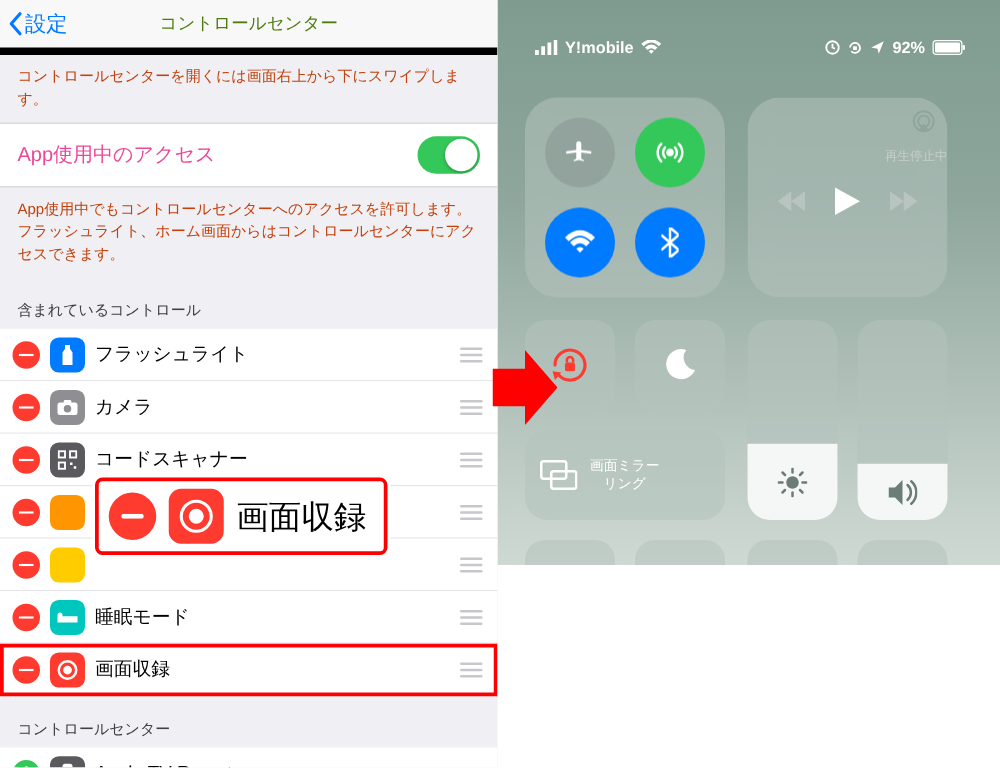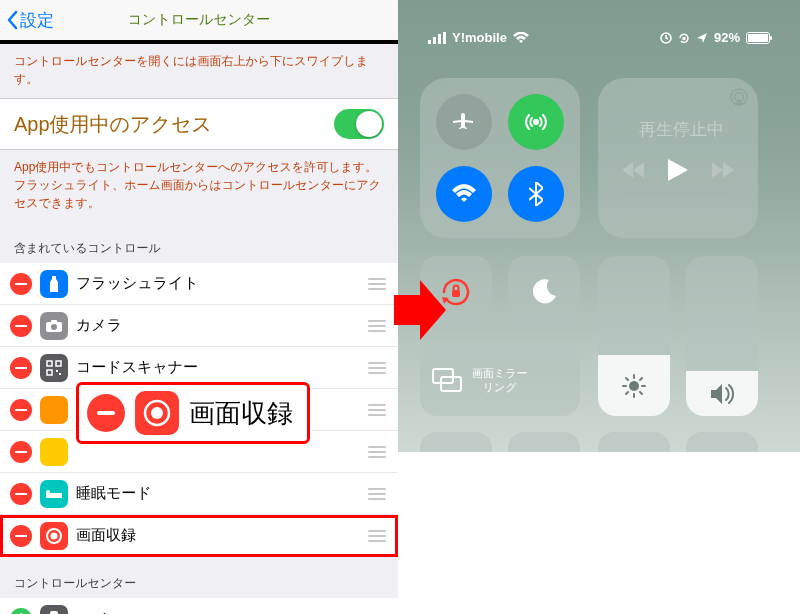--- a/index.html
+++ b/index.html
@@ -1,26 +1,26 @@
 <!DOCTYPE html>
 <html><head>
 <meta charset="utf-8">
 <style>
   * { box-sizing: border-box; margin: 0; padding: 0; }
   body { font-family: -apple-system, "Helvetica Neue", Arial, sans-serif; background: #fff; width: 800px; height: 614px; overflow: hidden; position: relative; }
   .wrap { display: flex; width: 800px; height: 614px; position: relative; }
   
   .left { width: 398px; height: 614px; background: #efeff4; overflow: hidden; position: relative; }
-  .nav { display: flex; align-items: center; justify-content: center; height: 44px; background: #f8f8f8; border-bottom: 4px solid #000000; position: relative; }
+  .nav { display: flex; align-items: center; justify-content: center; height: 44px; background: #f8f8f8; border-bottom: 6px solid #000000; position: relative; }
   .nav .back { position: absolute; left: 6px; display: flex; align-items: center; color: #007aff; font-size: 17px; }
   .nav .back svg { margin-right: 2px; }
   .nav .title { font-size: 14px; font-weight: 400; color: #4d7c0f; }
   .hint { font-size: 12px; color: #c2410c; padding: 8px 14px 10px; line-height: 1.5; }
   .cell { background: #fff; border-top: 1px solid #d1d1d6; border-bottom: 1px solid #d1d1d6; display: flex; align-items: center; padding: 10px 14px; justify-content: space-between; }
-  .cell .label { font-size: 20px; color: #a16207; }
+  .cell .label { font-size: 16px; color: #ec4899; }
   .switch { width: 50px; height: 30px; border-radius: 15px; background: #34c759; position: relative; }
   .switch .knob { width: 26px; height: 26px; border-radius: 50%; background: #fff; position: absolute; top: 2px; right: 2px; box-shadow: 0 1px 3px rgba(0,0,0,.3); }
   .shead { font-size: 12px; color: #404040; padding: 18px 14px 6px; }
   .row { display: flex; align-items: center; background: #fff; border-bottom: 1px solid #e5e5ea; padding: 6px 10px; height: 42px; }
   .row .minus, .row .plus { width: 22px; height: 22px; border-radius: 50%; display: flex; align-items: center; justify-content: center; color: #fff; flex-shrink: 0; }
   .row .minus { background: #ff3b30; }
   .row .plus  { background: #34c759; }
   .row .minus svg, .row .plus svg { display:block; }
   .row .icon { width: 28px; height: 28px; border-radius: 7px; display: flex; align-items: center; justify-content: center; margin: 0 8px; flex-shrink: 0; }
   .row .rowlbl { flex: 1; font-size: 15px; color: #000; }
@@ -50,21 +50,21 @@
   .status .batt::after { content:""; position:absolute; right:-3px; top:3px; width:2px; height:4px; background:#fff; border-radius:1px; }
   .status .batt .fill { position:absolute; left:1px; top:1px; bottom:1px; width:90%; background:#fff; border-radius:1px; }
   .cc { position:absolute; top:78px; left:22px; right:22px; bottom:20px; z-index:2; }
   .panel { position:absolute; border-radius:26px; background:rgba(180,195,190,.55); backdrop-filter: blur(10px); }
   .tile  { position:absolute; border-radius:16px; background:rgba(180,195,190,.55); display:flex; align-items:center; justify-content:center; color:#fff; }
   .cir { width:56px; height:56px; border-radius:50%; display:flex; align-items:center; justify-content:center; color:#fff; }
   .cir.gray { background:rgba(140,155,150,.7); }
   .cir.green{ background:#34c759; }
   .cir.blue { background:#007aff; }
   .media { position:absolute; color:#c8d2ce; }
-  .media .ttl { font-size:17px; text-align:left; opacity:.9;margin-left:41px; }
+  .media .ttl { font-size:10px; text-align:right; opacity:.9;margin-left:41px; }
   .media .ctl { display:flex; justify-content:center; gap:24px; margin-top:18px; align-items:center; }
   .slider { position:absolute; border-radius:18px; background:rgba(180,195,190,.55); display:flex; flex-direction:column; align-items:center; justify-content:flex-end; }
   .slider .fill { width:100%; background:rgba(255,255,255,.85); border-radius:0 0 18px 18px; display:flex; align-items:center; justify-content:center; }
   .hl-red { position:absolute; border:3px solid #ff0000; border-radius:8px; z-index:5; }
   .airplay-corner { position:absolute; right:8px; top:8px; width:22px; height:22px; display:flex; align-items:center; justify-content:center; }
   .mirror-tile { display:flex; align-items:center; gap:10px; padding:0 12px; }
   .mirror-tile .mlbl { font-size:11px; line-height:1.3; color:#fff; text-align:center; }
 </style>
 </head>
 <body>

